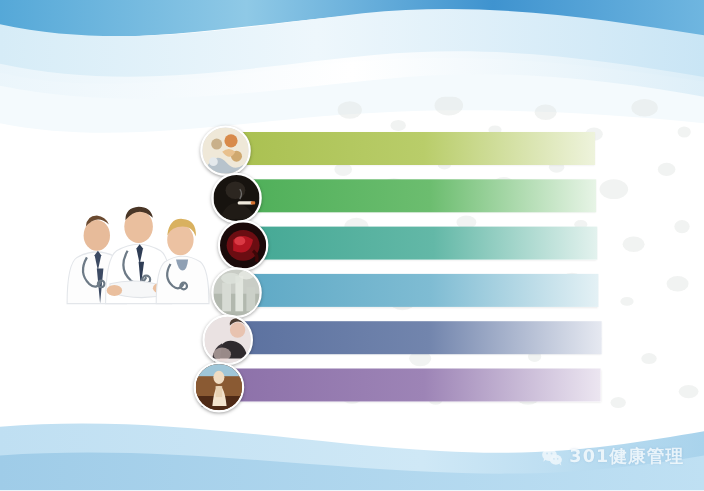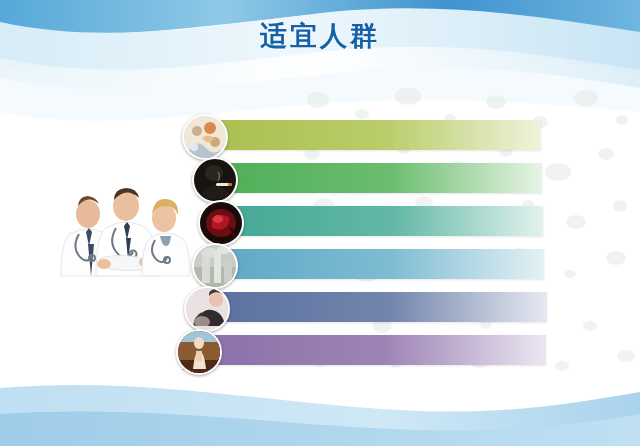--- a/index.html
+++ b/index.html
@@ -145,21 +145,20 @@
       <ellipse cx="238" cy="220" rx="9" ry="6"></ellipse>
       <ellipse cx="290" cy="238" rx="7" ry="5"></ellipse>
       <ellipse cx="20" cy="272" rx="10" ry="7"></ellipse>
       <ellipse cx="96" cy="276" rx="6" ry="4"></ellipse>
       <ellipse cx="180" cy="272" rx="11" ry="8"></ellipse>
       <ellipse cx="262" cy="278" rx="7" ry="5"></ellipse>
       <ellipse cx="326" cy="268" rx="9" ry="6"></ellipse>
     </g>
   </svg>
 
-  <div class="title">适宜人群</div>
 
   <svg class="doctors" viewBox="0 0 160 130">
     <rect x="0" y="0" width="160" height="130" fill="#ffffff"></rect>
 
     <g>
       <ellipse cx="46" cy="36" rx="12" ry="14" fill="#e7bb9a"></ellipse>
       <path d="M36,28 q10,-12 21,-2 q-3,-7 -11,-8 q-9,0 -10,10 Z" fill="#6b4a30"></path>
       <path d="M28,56 q18,-10 36,0 q8,6 9,42 H19 q0,-36 9,-42 Z" fill="#fdfdfd" stroke="#e3e6ea" stroke-width="1"></path>
       <path d="M44,54 l3,14 l3,-14 l-3,-4 Z" fill="#3c4a63"></path>
       <path d="M46,66 l3,32 l3,-32 Z" fill="#3c4a63"></path>
@@ -285,14 +284,27 @@
           <rect x="0" y="11" width="42" height="18" fill="#8a5a33"></rect>
           <ellipse cx="21" cy="12" rx="5" ry="6" fill="#f0dcc2"></ellipse>
           <path d="M15,38 q2,-18 6,-18 q5,0 7,18 Z" fill="#f3e3cd"></path>
           <rect x="18" y="20" width="6" height="10" fill="#e8d2b4"></rect>
         </svg>
       </span>
     </div>
 
   </div>
 
+  <div class="watermark">
+    <svg class="wm-icon" viewBox="0 0 24 24">
+      <ellipse cx="9" cy="9" rx="8" ry="6.6" fill="#ffffff" opacity=".9"></ellipse>
+      <path d="M5,14 l-2.6,2.4 l0.7,-3.2 Z" fill="#ffffff" opacity=".9"></path>
+      <circle cx="6.4" cy="7.6" r="1.05" fill="#cfe4f2"></circle>
+      <circle cx="11.3" cy="7.6" r="1.05" fill="#cfe4f2"></circle>
+      <ellipse cx="16" cy="14.4" rx="6.6" ry="5.5" fill="#ffffff" opacity=".9"></ellipse>
+      <path d="M19.6,18.6 l2.3,2 l-0.6,-2.8 Z" fill="#ffffff" opacity=".9"></path>
+      <circle cx="13.9" cy="13.4" r="0.9" fill="#cfe4f2"></circle>
+      <circle cx="18" cy="13.4" r="0.9" fill="#cfe4f2"></circle>
+    </svg>
+    <span>301健康管理</span>
+  </div>
 
 </div>
 
 </body></html>

